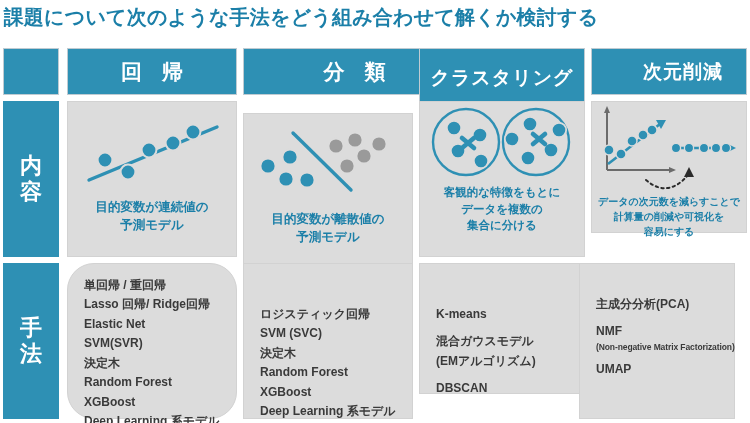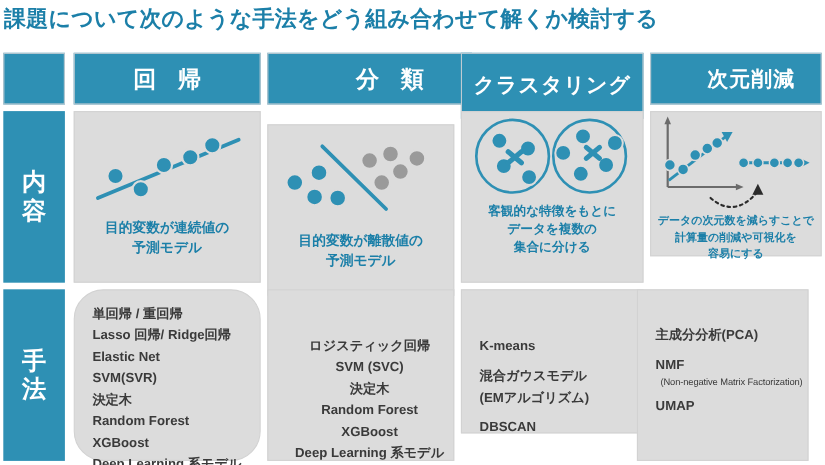--- a/index.html
+++ b/index.html
@@ -86,21 +86,21 @@
     font-size: 12px;
     line-height: 1.62;
     white-space: nowrap;
     color: #3a3a3a;
     font-weight: bold;
   }
   .mlist li .sub {
     display: block;
     font-size: 8.5px;
     line-height: 1.2;
-    font-weight: normal;
+    font-weight: bold;
     letter-spacing: -0.1px;
     text-align: center;
   }
   .mlist li.blank { height: 8px; }
 </style>
 </head>
 <body>
 
 <div id="root">
 
@@ -242,21 +242,21 @@
       <li>Lasso 回帰/ Ridge回帰</li>
       <li>Elastic Net</li>
       <li>SVM(SVR)</li>
       <li>決定木</li>
       <li>Random Forest</li>
       <li>XGBoost</li>
       <li>Deep Learning 系モデル</li>
     </ul>
   </div>
 
-  <div class="cell panel methods" style="left:243px; top:263px; width:170px; height:156px; padding-top:41px;text-align:center;">
+  <div class="cell panel methods" style="left:243px; top:263px; width:170px; height:156px; padding-top:41px;">
     <ul class="mlist">
       <li>ロジスティック回帰</li>
       <li>SVM (SVC)</li>
       <li>決定木</li>
       <li>Random Forest</li>
       <li>XGBoost</li>
       <li>Deep Learning 系モデル</li>
     </ul>
   </div>
 

